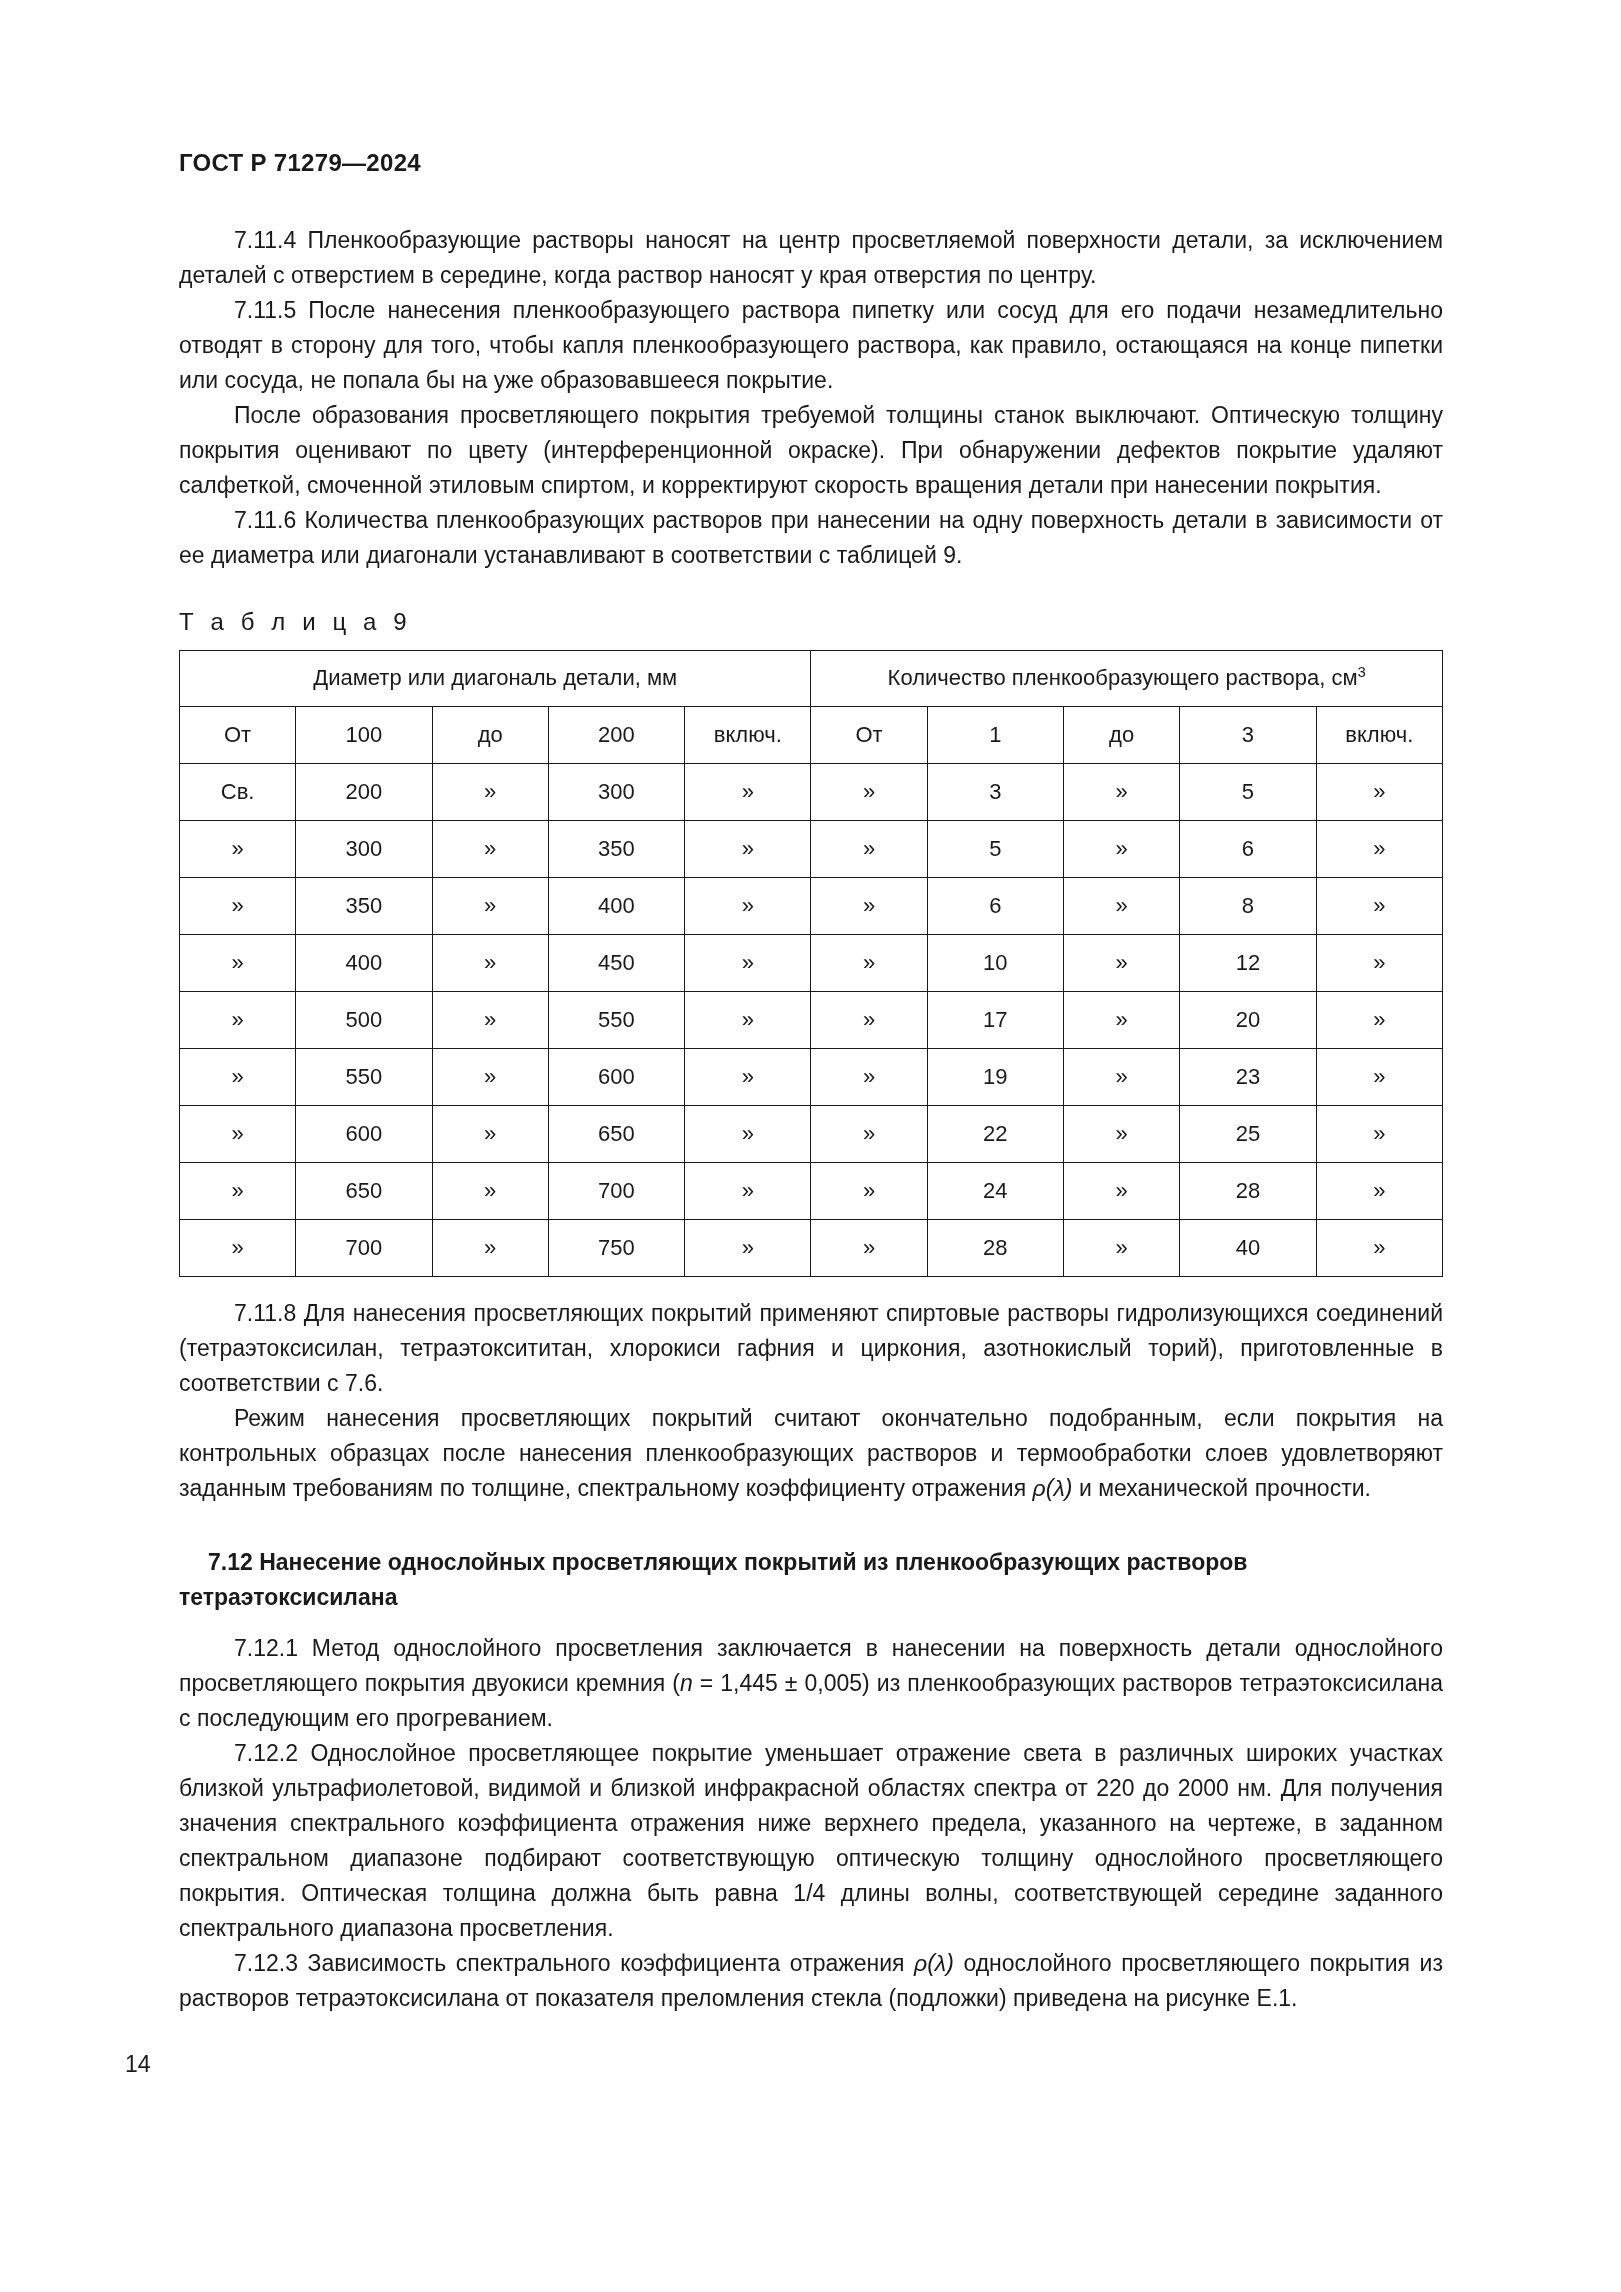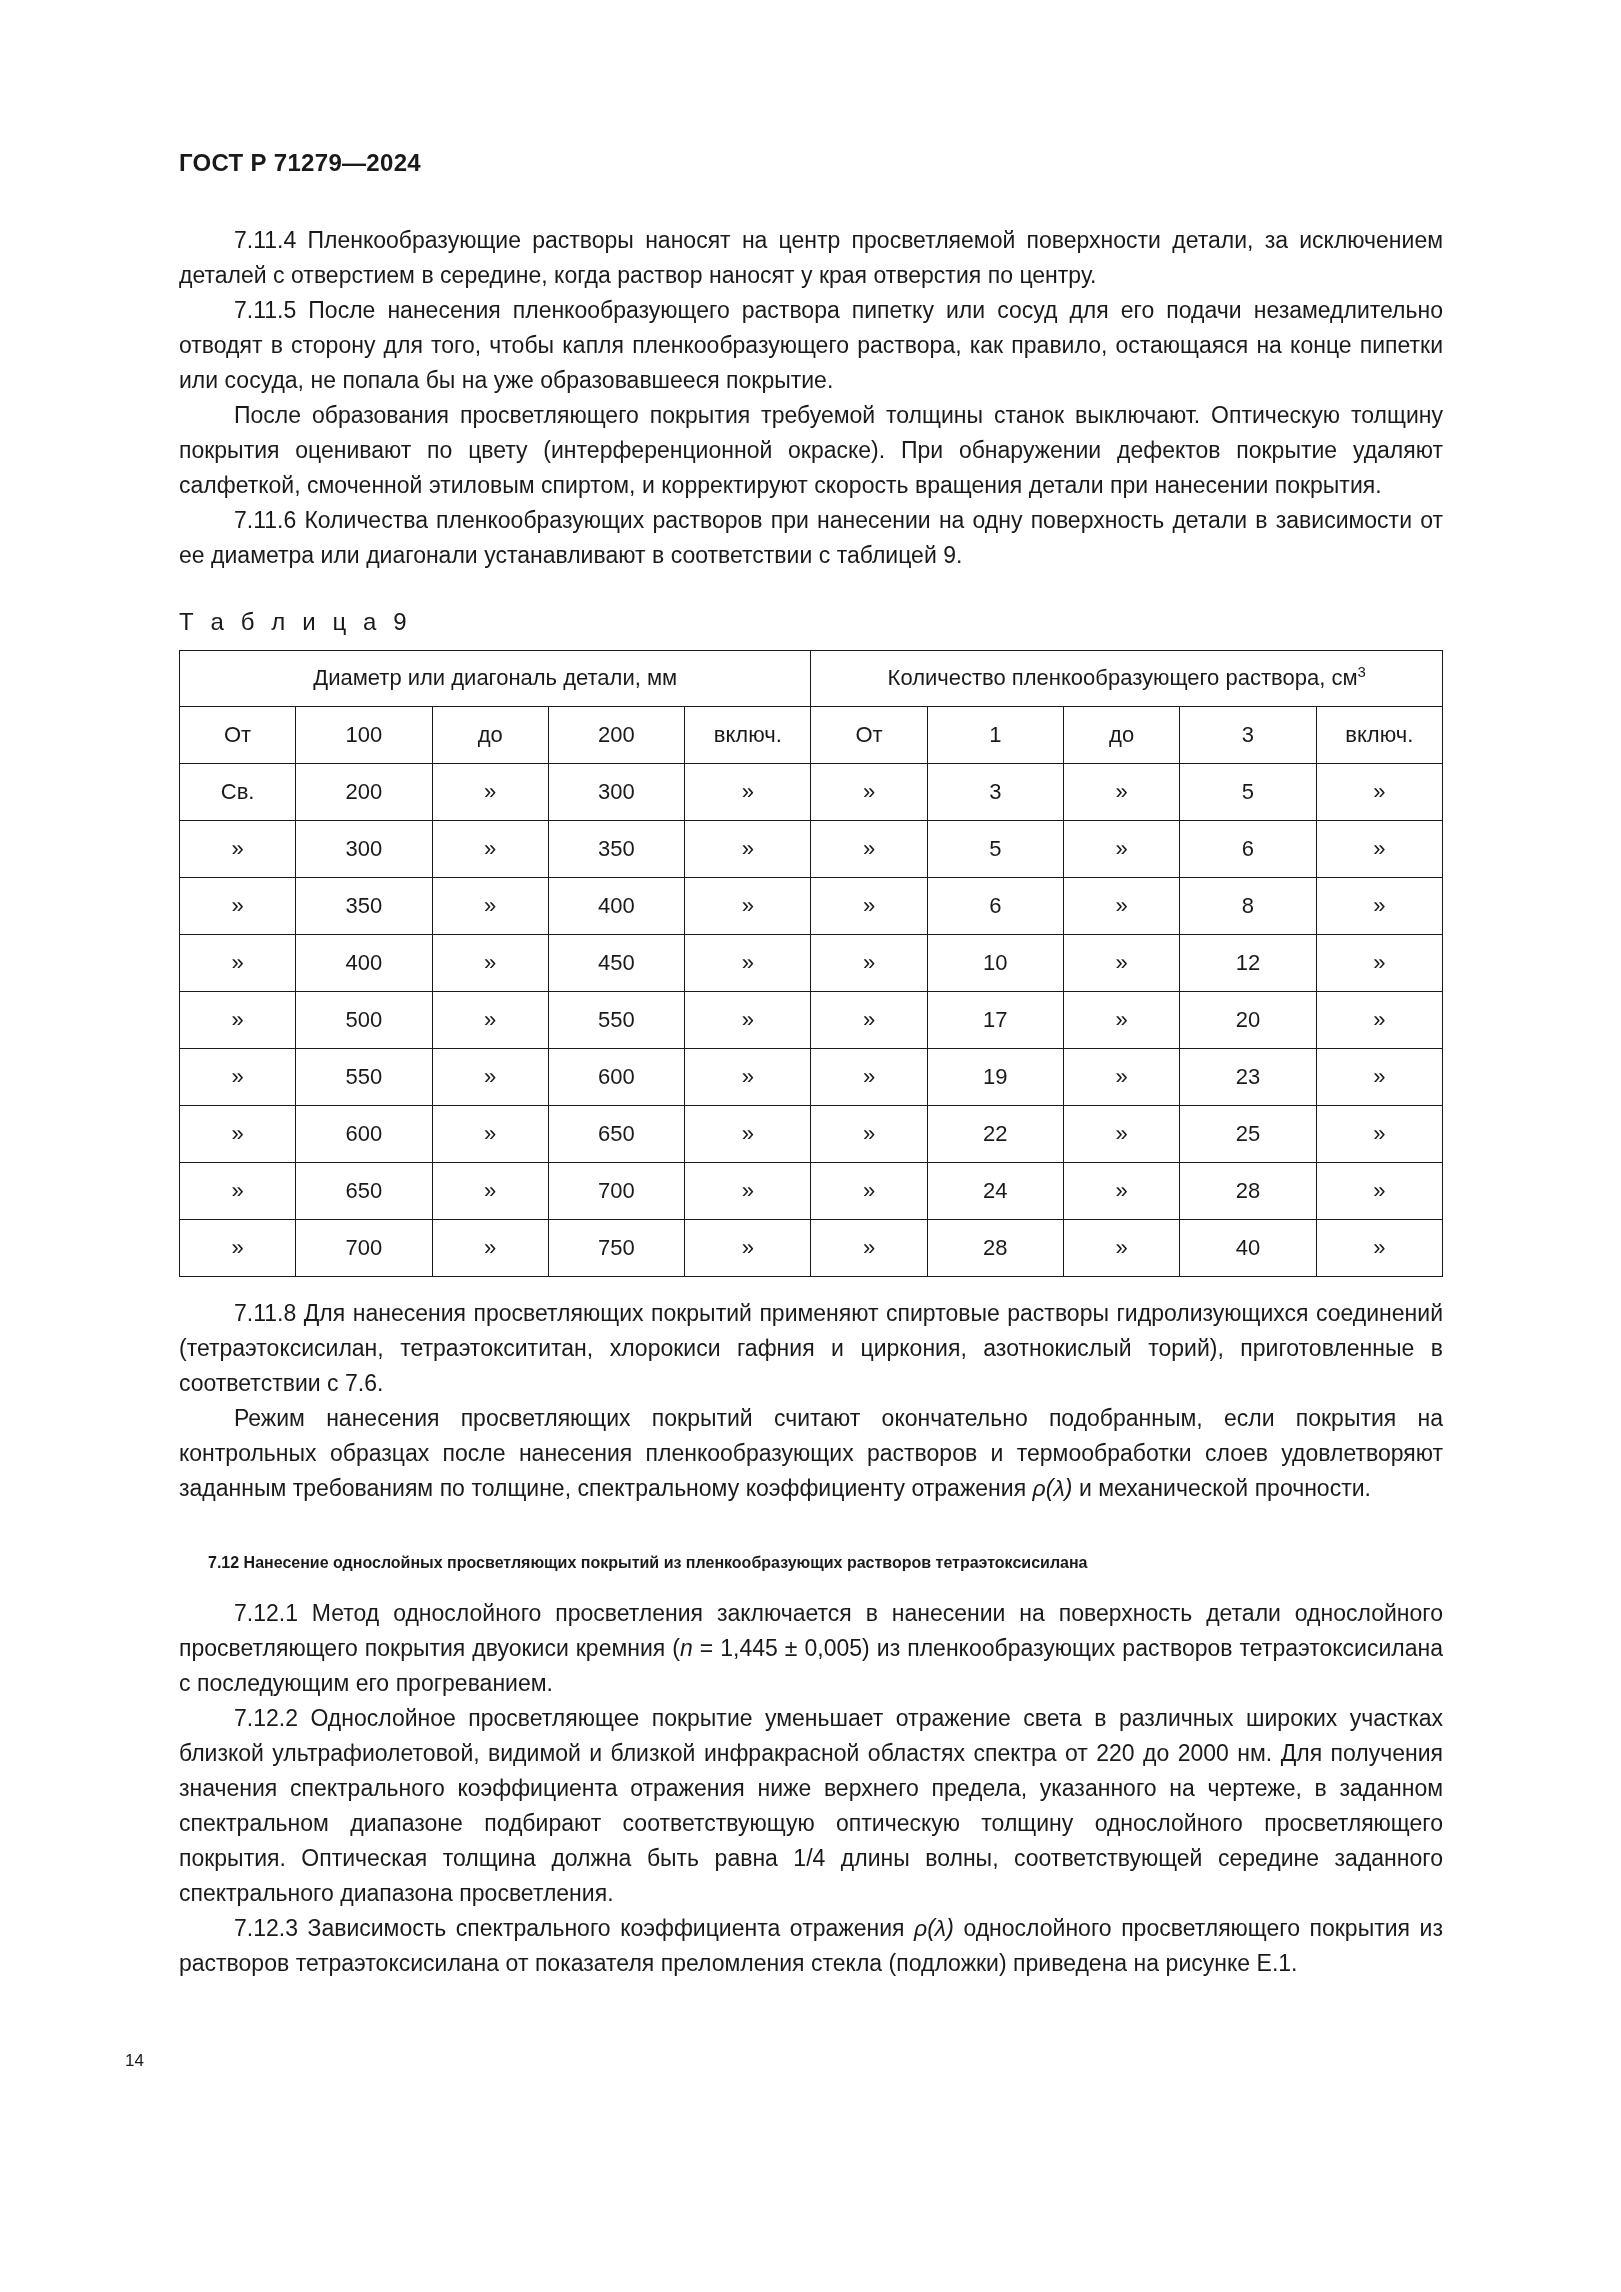--- a/index.html
+++ b/index.html
@@ -73,33 +73,33 @@
     height: 55px;
   }
   table.gost-table col.c-from   { width: 9.2%; }
   table.gost-table col.c-v1     { width: 10.8%; }
   table.gost-table col.c-to     { width: 9.2%; }
   table.gost-table col.c-v2     { width: 10.8%; }
   table.gost-table col.c-incl   { width: 10.0%; }
 
   .section-heading {
     margin: 39px 0 0 0;
-    font-size: 16px;
+    font-size: 23px;
     line-height: 35px;
     font-weight: bold;
     text-indent: 29px;
   }
   .gap-small { height: 15.7px; }
   .gap-med { height: 19.6px; }
 
   .page-number {
     position: absolute;
     left: 125px;
     top: 2051px;
-    font-size: 17px;
+    font-size: 23px;
   }
 </style>
 </head>
 <body>
 
 <div class="page">
 
   <div class="header">ГОСТ Р 71279—2024</div>
 
   <div class="content">

